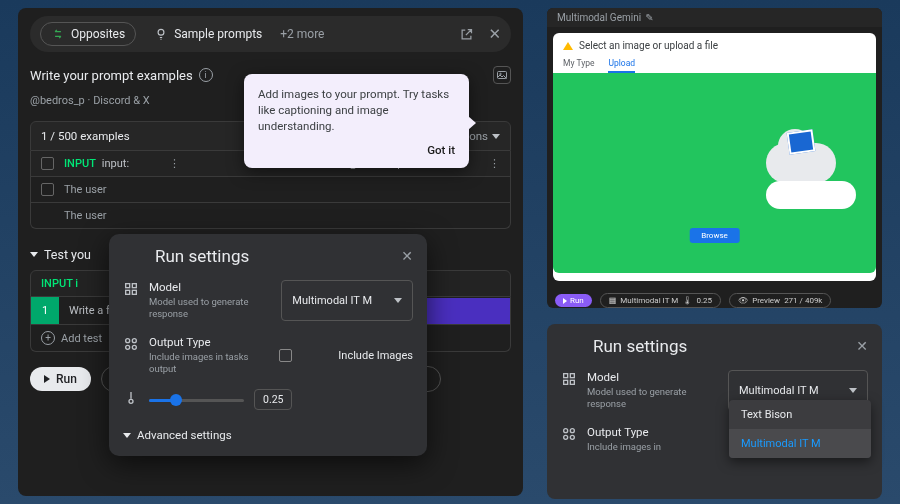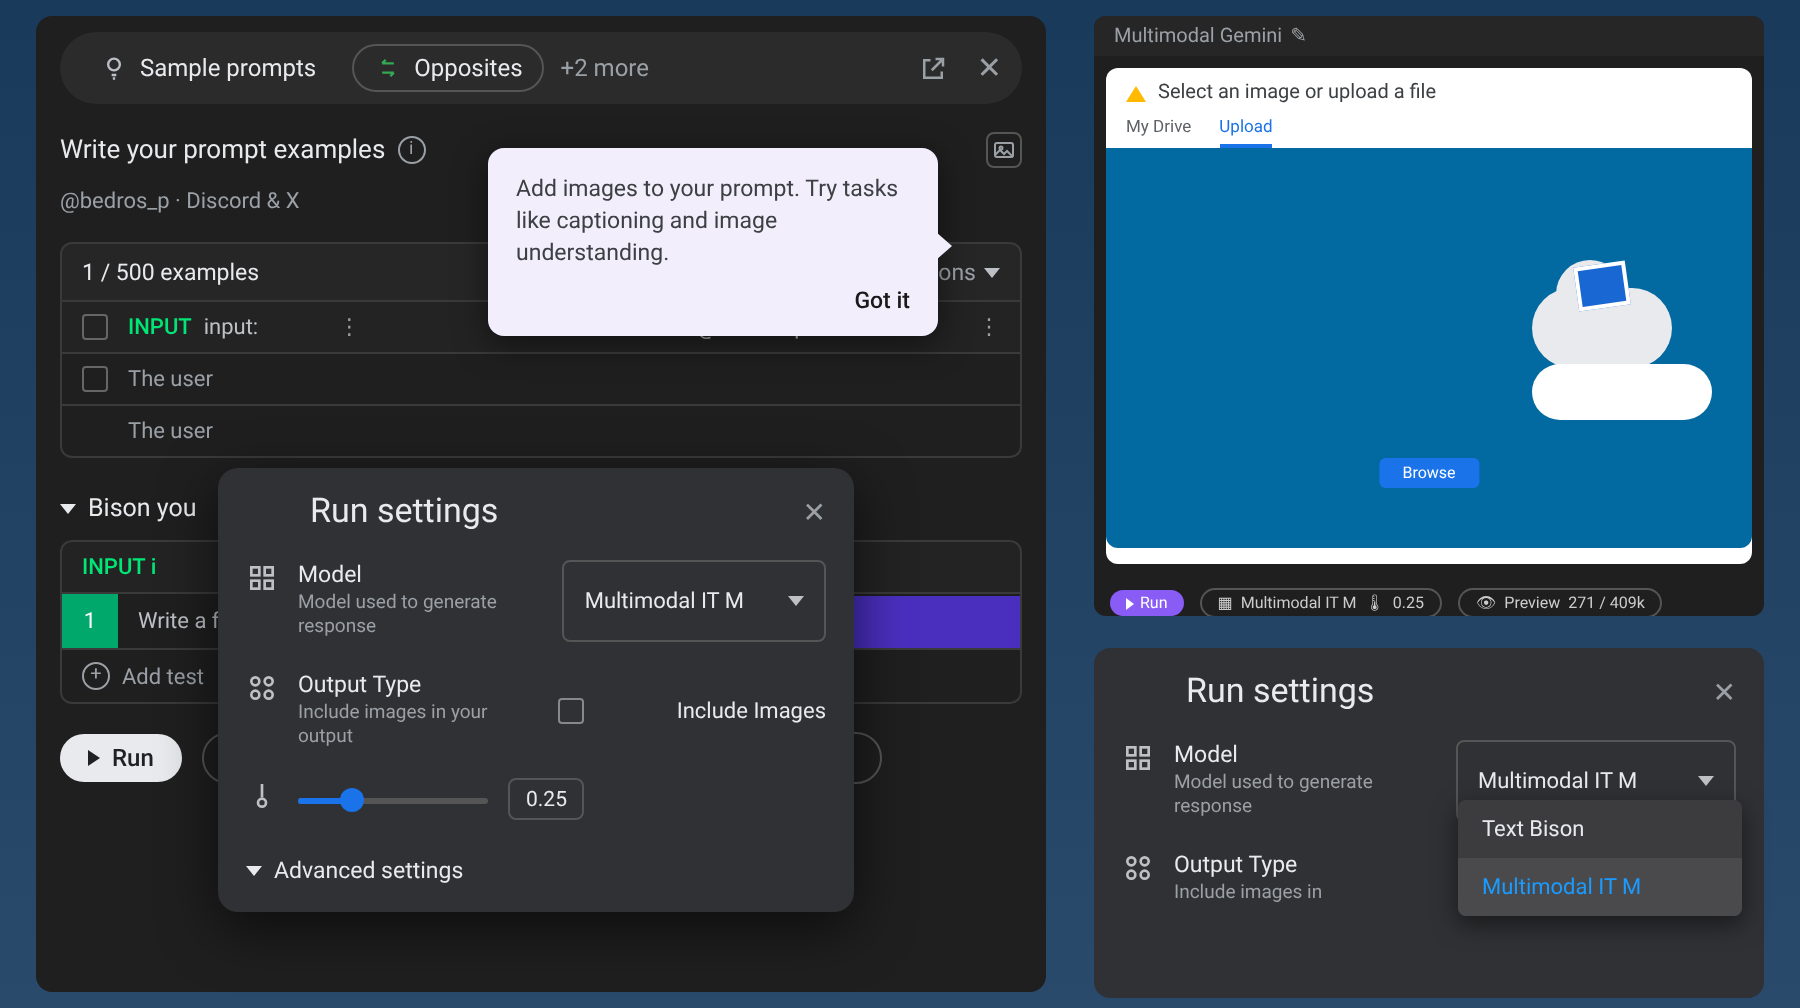--- a/index.html
+++ b/index.html
@@ -82,21 +82,21 @@
   .right-upper { position: absolute; right: 18px; top: 8px; width: 335px; height: 300px; background: #1f1f1f; border-radius: 6px; overflow: hidden; }
   .ru-title { background: #262626; padding: 4px 10px; font-size: 10px; color: #9aa0a6; display: flex; align-items: center; gap: 4px; }
   .ru-edit { font-size: 10px; }
   .ru-body { padding: 6px; }
   .dialog { background: #fff; border-radius: 6px; height: 248px; color: #3c4043; overflow: hidden; position: relative; }
   .dlg-head { display: flex; align-items: center; gap: 6px; padding: 7px 10px; font-size: 10px; }
   .drive-ico { width: 0; height: 0; border-left: 5px solid transparent; border-right: 5px solid transparent; border-bottom: 8px solid #ffba00; position: relative; }
   .dlg-tabs { display: flex; gap: 14px; padding: 0 10px; font-size: 8.5px; }
   .dlg-tab { color: #5f6368; padding-bottom: 3px; }
   .dlg-tab.active { color: #1a73e8; border-bottom: 2px solid #1a73e8; }
-  .upload-area { background: #0369a1; height: 200px; border-radius: 0 0 6px 6px; position: relative; overflow: hidden; }
+  .upload-area { background: #22c55e; height: 200px; border-radius: 0 0 6px 6px; position: relative; overflow: hidden; }
   .cloud1 { position: absolute; right: 40px; top: 70px; width: 70px; height: 40px; background: #e8eaed; border-radius: 40px; }
   .cloud1::before { content: ""; position: absolute; left: 12px; top: -14px; width: 34px; height: 34px; background: #e8eaed; border-radius: 50%; }
   .doc-ico { position: absolute; right: 62px; top: 58px; width: 26px; height: 22px; background: #1967d2; border: 2px solid #fff; transform: rotate(-8deg); }
   .cloud2 { position: absolute; right: 20px; top: 108px; width: 90px; height: 28px; background: #fff; border-radius: 28px; }
   .browse-btn { position: absolute; left: 50%; bottom: 30px; transform: translateX(-50%); background: #1a73e8; color: #fff; font-size: 8px; padding: 3px 12px; border-radius: 3px; }
   .ru-footer { display: flex; align-items: center; gap: 8px; padding: 6px 8px; font-size: 8px; color: #ccc; }
   .ru-run { background: #8a5cf6; color: #fff; border-radius: 10px; padding: 2px 8px; display: flex; align-items: center; gap: 3px; }
   .ru-pill { border: 1px solid #555; border-radius: 10px; padding: 2px 8px; display: flex; gap: 4px; align-items: center; }
   
   
@@ -109,37 +109,37 @@
   
   svg { display: block; }
   .tri-down { width: 0; height: 0; border-left: 4px solid transparent; border-right: 4px solid transparent; border-top: 5px solid #bdc1c6; }
 </style>
 </head>
 <body>
 
 <div class="left-panel">
 
   <div class="chip-row">
+    <div class="chip outlined">
+      <span class="ico">
+        <svg viewBox="0 0 24 24" width="14" height="14" fill="none" stroke="#34a853" stroke-width="2">
+            <path d="M7 8h10M7 8l3-3M17 16H7m10 0l-3 3"></path>
+          </svg>
+      </span>
+      <span>Opposites</span>
+    </div>
     <div class="chip">
       <span class="ico">
         <svg viewBox="0 0 24 24" width="14" height="14" fill="none" stroke="#bdc1c6" stroke-width="2">
             <circle cx="12" cy="9" r="5"></circle>
             <path d="M10 18h4M11 21h2"></path>
           </svg>
       </span>
       <span>Sample prompts</span>
     </div>
-    <div class="chip outlined">
-      <span class="ico">
-        <svg viewBox="0 0 24 24" width="14" height="14" fill="none" stroke="#34a853" stroke-width="2">
-            <path d="M7 8h10M7 8l3-3M17 16H7m10 0l-3 3"></path>
-          </svg>
-      </span>
-      <span>Opposites</span>
-    </div>
     <span class="more-count">+2 more</span>
     <div class="chip-row-actions">
       <span>
         <svg viewBox="0 0 24 24" width="15" height="15" fill="none" stroke="#9aa0a6" stroke-width="2">
             <path d="M14 4h6v6M20 4l-9 9M19 14v5H5V5h5"></path>
           </svg>
       </span>
       <span style="font-size:15px;cursor:pointer">✕</span>
     </div>
   </div>
@@ -179,21 +179,21 @@
   <div class="row">
     <span class="cbox"></span>
     <span class="txt">The user</span>
   </div>
   <div class="row" style="border-radius:0 0 6px 6px">
     <span class="txt" style="margin-left:23px">The user</span>
   </div>
 
   <div class="test-row">
     <span class="caret"></span>
-    <span>Bison you</span>
+    <span>Test you</span>
   </div>
 
   <div class="test-head">
     <span class="th-input" style="margin-left:0">INPUT  i</span>
   </div>
   <div class="test-row-body">
     <div class="test-num">1</div>
     <div class="test-txt">Write a f</div>
     <div style="flex:1"></div>
     <div style="width:160px;height:26px;background:#4a2fbf"></div>
@@ -266,21 +266,21 @@
     <span class="rp-ico">
       <svg viewBox="0 0 24 24" width="16" height="16" fill="none" stroke="#bdc1c6" stroke-width="2">
           <circle cx="7" cy="7" r="3"></circle>
           <circle cx="17" cy="7" r="3"></circle>
           <circle cx="7" cy="17" r="3"></circle>
           <circle cx="17" cy="17" r="3"></circle>
         </svg>
     </span>
     <div class="rp-col">
       <div class="rp-label">Output Type</div>
-      <div class="rp-sub">Include images in your output</div>
+      <div class="rp-sub">Include images in tasks output</div>
     </div>
     <div class="rp-include">
       <span class="rp-check"></span>
       <span>Include Images</span>
     </div>
   </div>
 
   <div class="rp-row">
     <span class="rp-ico">
       <svg viewBox="0 0 24 24" width="16" height="16" fill="none" stroke="#bdc1c6" stroke-width="2">
@@ -309,21 +309,21 @@
     <span>Multimodal Gemini</span>
     <span class="ru-edit">✎</span>
   </div>
   <div class="ru-body">
     <div class="dialog">
       <div class="dlg-head">
         <span class="drive-ico"></span>
         <span>Select an image or upload a file</span>
       </div>
       <div class="dlg-tabs">
-        <span class="dlg-tab">My Drive</span>
+        <span class="dlg-tab">My Type</span>
         <span class="dlg-tab active">Upload</span>
       </div>
       <div class="upload-area">
         <div class="cloud1"></div>
         <div class="doc-ico"></div>
         <div class="cloud2"></div>
         <div class="browse-btn">Browse</div>
       </div>
     </div>
   </div>

